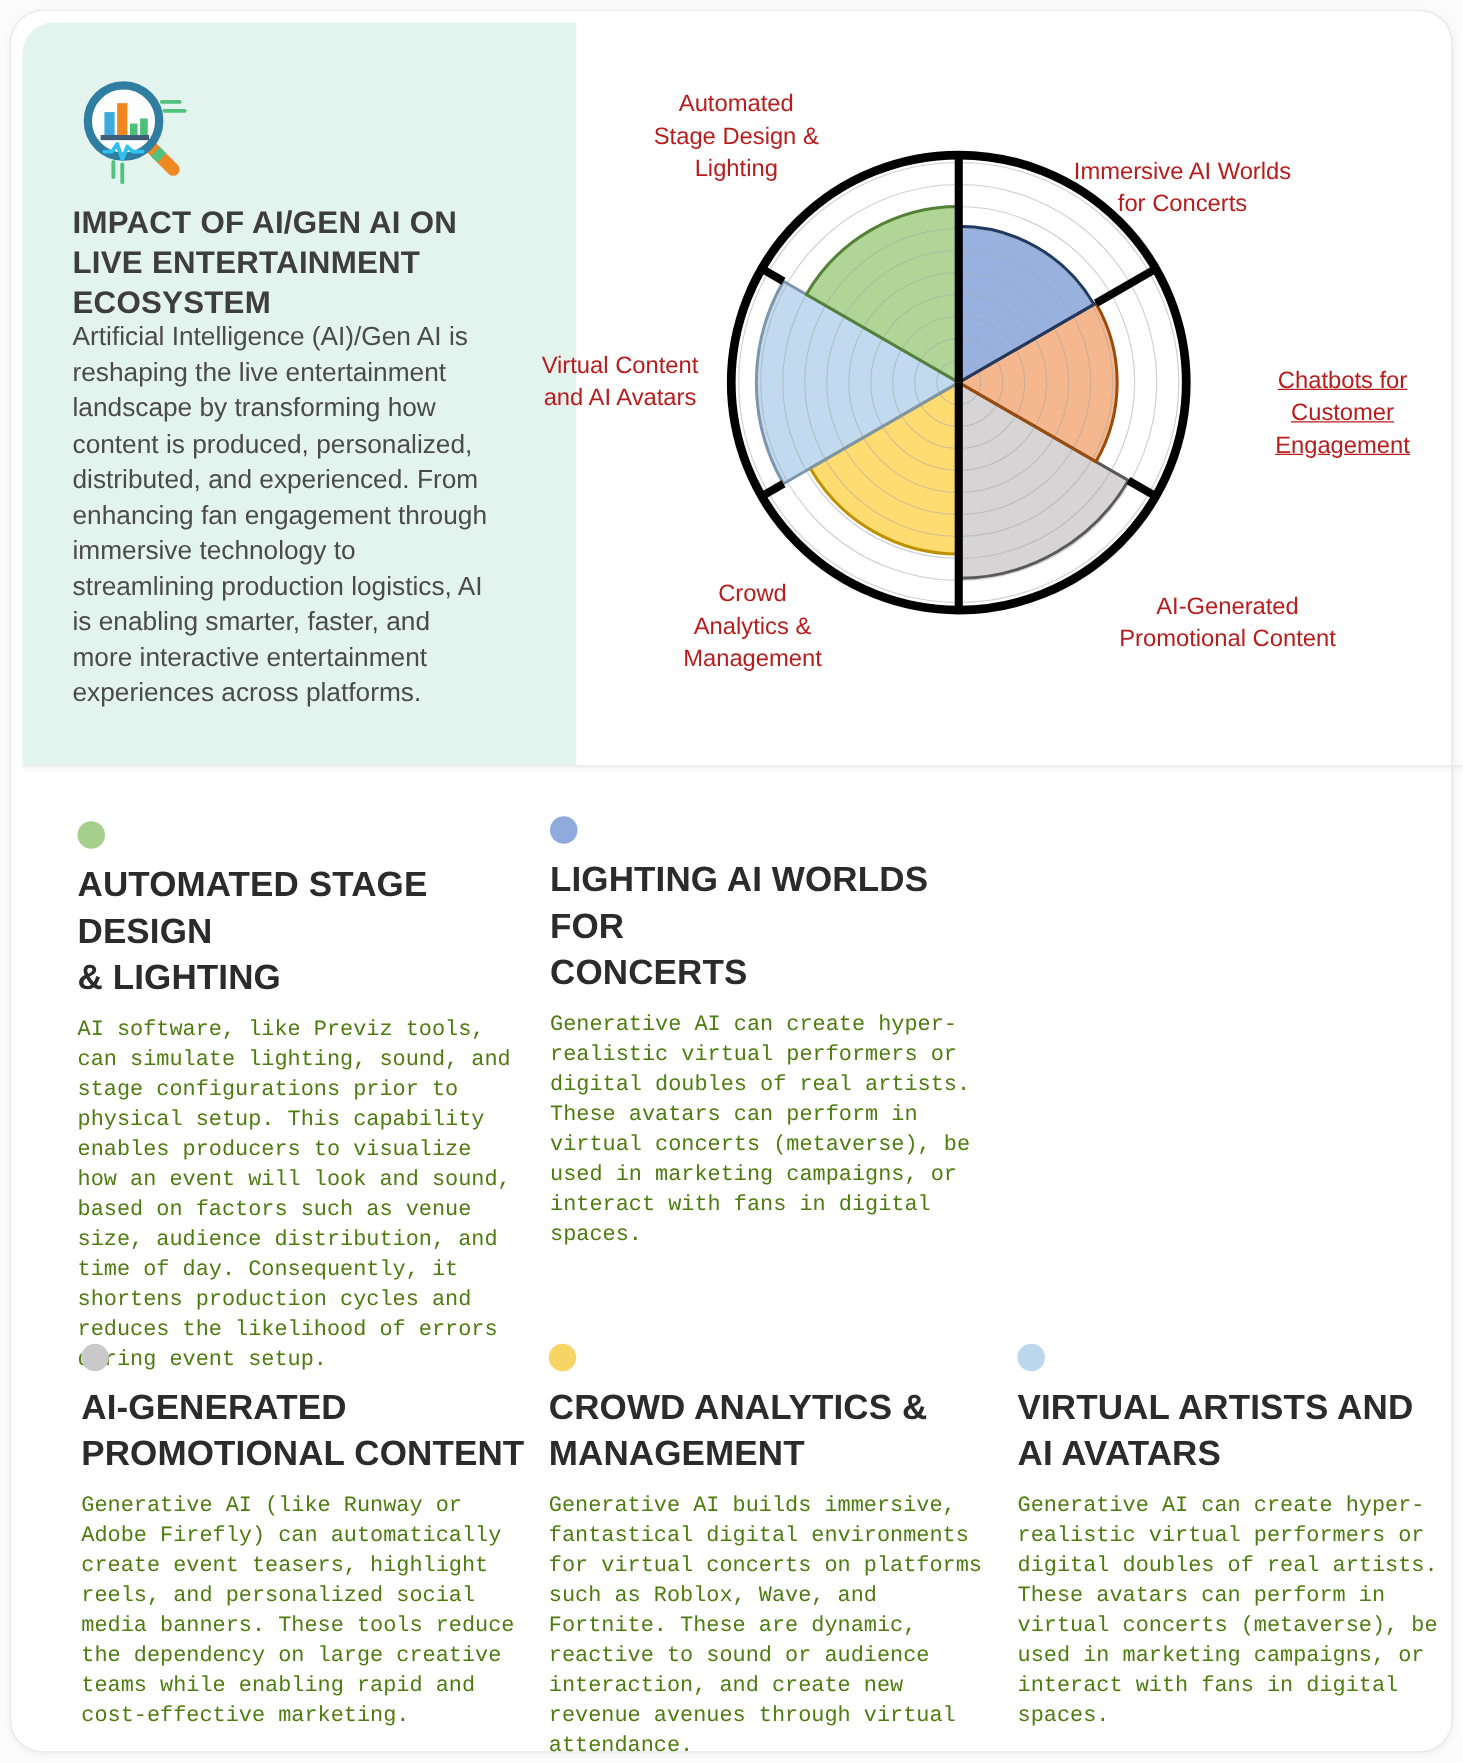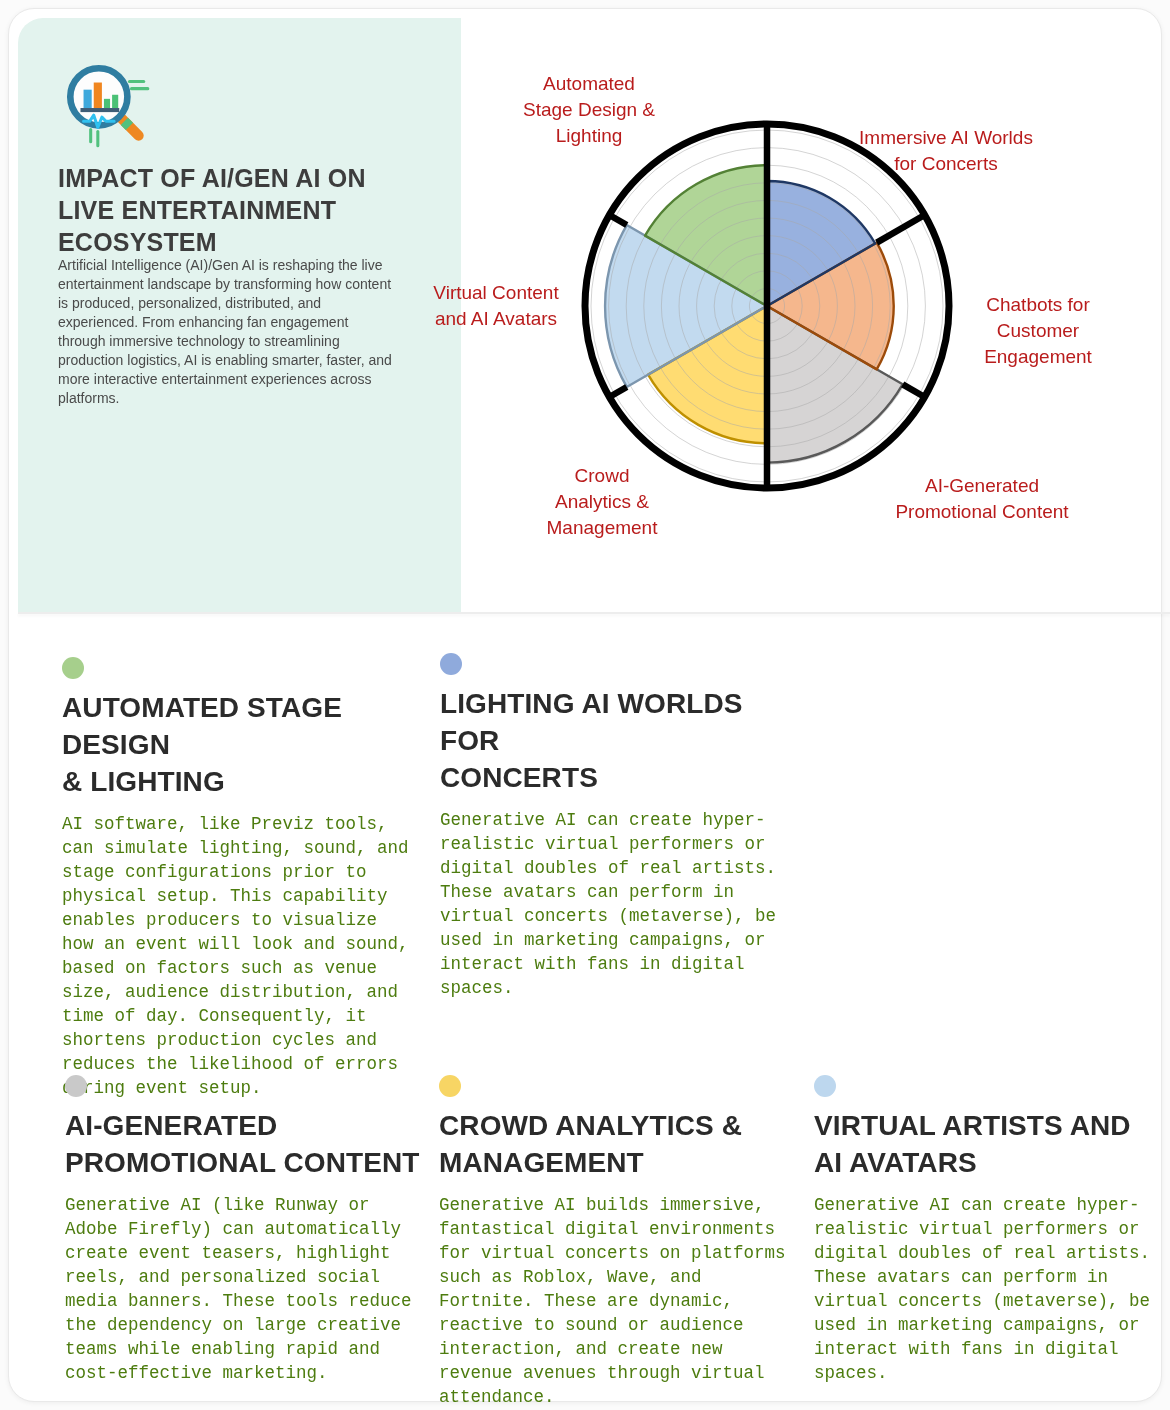--- a/index.html
+++ b/index.html
@@ -6,27 +6,27 @@
   .stage{position:relative;width:1170px;height:1410px;overflow:hidden;}
   .card{position:absolute;left:8px;top:8px;width:1152px;height:1392px;background:#ffffff;
         border:1px solid #e9e9e9;border-radius:26px;box-shadow:0 1px 5px rgba(0,0,0,.06);}
   .mint-panel{position:absolute;left:9px;top:9px;width:443px;height:595px;background:#e3f3ee;
         border-radius:25px 0 0 0;}
   .top-divider{position:absolute;left:9px;top:603px;width:1152px;height:2px;background:#ededed;
         box-shadow:0 2px 3px rgba(0,0,0,.045);}
   .panel-icon{position:absolute;left:38px;top:38px;width:102px;height:102px;}
   .panel-title{position:absolute;left:40px;top:144px;width:320px;font-size:25px;font-weight:700;
         line-height:1.28;color:#3d3d3d;letter-spacing:.2px;}
-  .panel-body{position:absolute;left:40px;top:238px;width:335px;font-size:14px;line-height:1.36;color:#4a4a4a;}
+  .panel-body{position:absolute;left:40px;top:238px;width:335px;font-size:21px;line-height:1.36;color:#4a4a4a;}
   .pre{white-space:pre-line;}
   .chart-svg{position:absolute;left:560px;top:99px;width:396px;height:396px;}
   .chart-label{position:absolute;font-size:19px;line-height:1.37;color:#b91c1c;text-align:center;}
   .lbl-automated{left:495px;top:62px;width:170px;}
   .lbl-immersive{left:820px;top:105px;width:234px;margin-top:11px;}
-  .lbl-chatbots{left:948px;top:283px;width:162px;}
+  .lbl-chatbots{left:984px;top:283px;width:162px;text-decoration:underline;}
   .lbl-aigen{left:852px;top:464px;width:242px;}
   .lbl-crowd{left:512px;top:454px;width:162px;}
   .lbl-virtual{left:397px;top:271px;width:180px;}
   .section{position:absolute;}
   .sec-0{left:53px;top:648px;width:350px;}
   .sec-1{left:431px;top:644px;width:350px;}
   .sec-2{left:827px;top:648px;width:330px;}
   .sec-3{left:56px;top:1066px;width:360px;}
   .sec-4{left:430px;top:1066px;width:352px;}
   .sec-5{left:805px;top:1066px;width:344px;}

